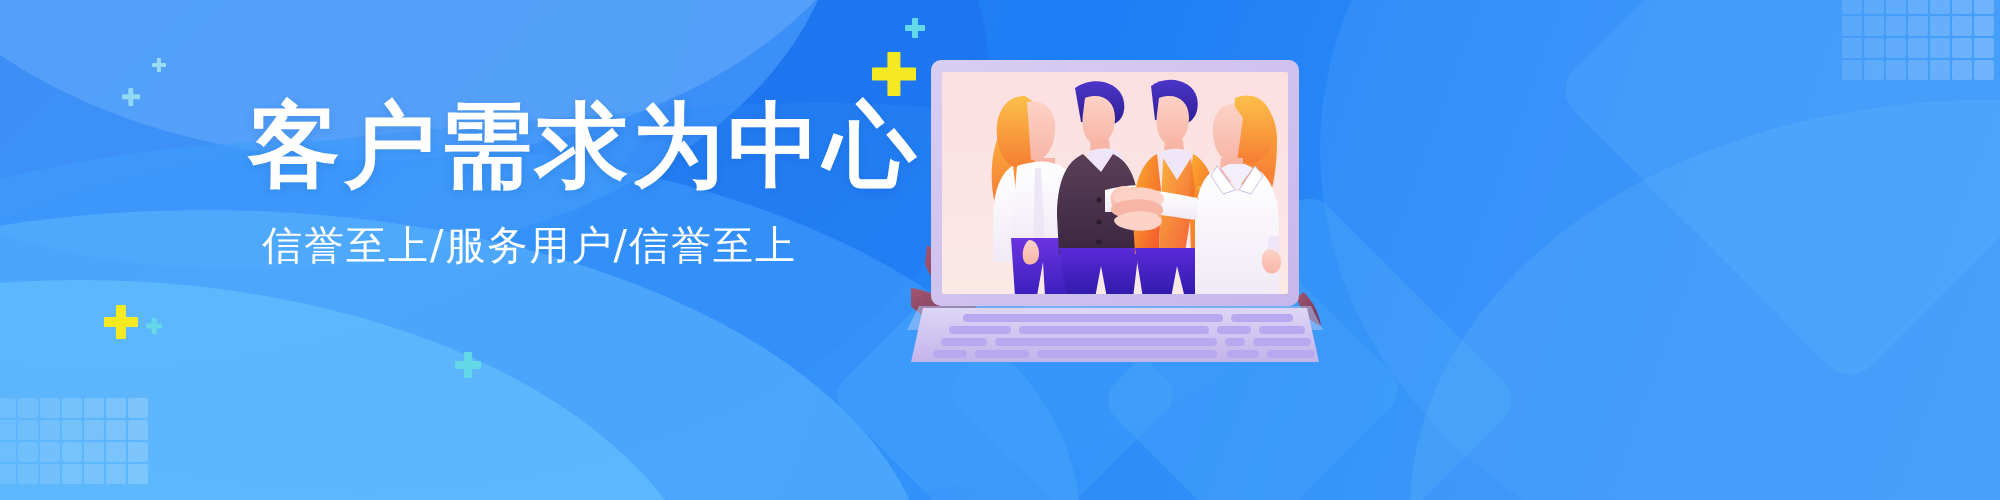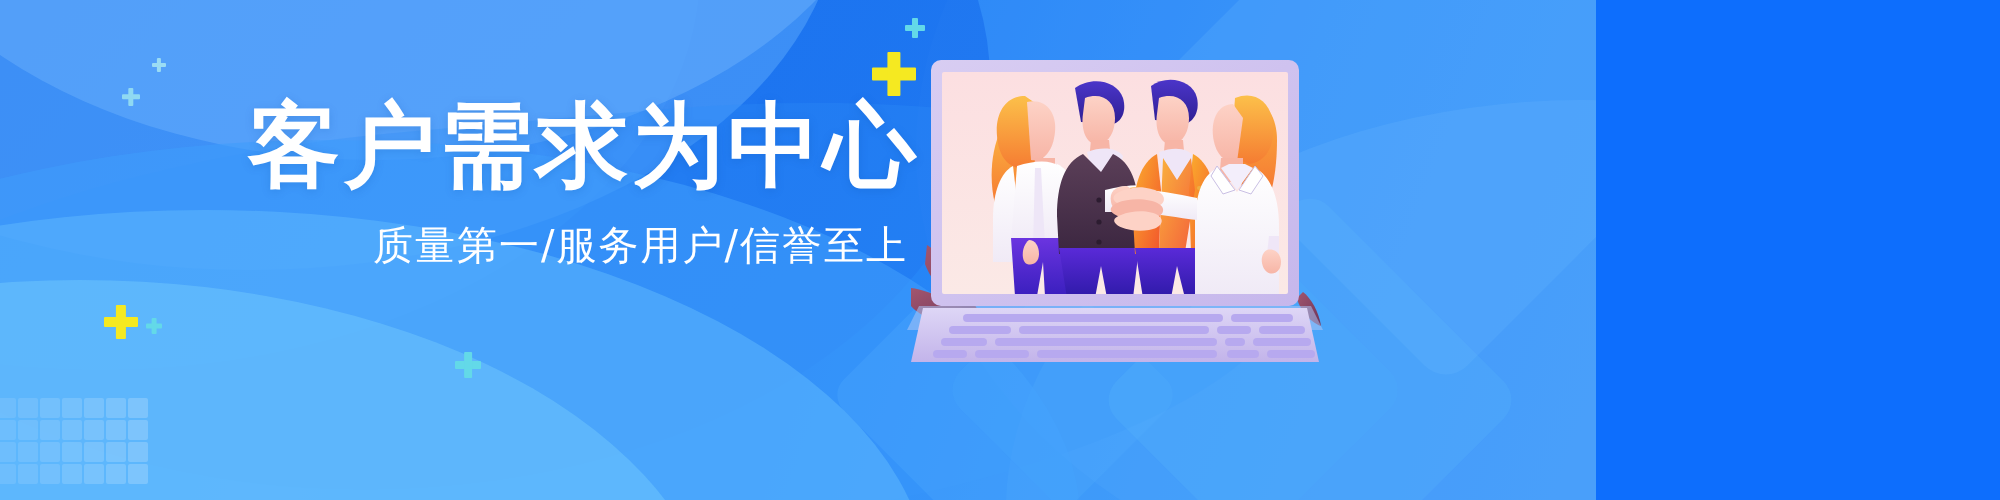--- a/index.html
+++ b/index.html
@@ -1,22 +1,21 @@
 <!DOCTYPE html>
 <html><head>
 <meta charset="utf-8">
 <style>
   html,body{margin:0;padding:0;background:#0d6efd;}
   #banner{
     position:relative;
-    width:1596px;height:500px;
+    width:2000px;height:500px;
     overflow:hidden;
     font-family:"Liberation Sans","DejaVu Sans",sans-serif;
     background:linear-gradient(110deg,#1f7ef5 0%,#2b86f7 25%,#1d7df5 50%,#2f8ef8 75%,#3a96f9 100%);
-    text-align:right;
   }
   .layer{position:absolute;top:0;left:0;width:100%;height:100%;pointer-events:none;}
 
   
   .wave{position:absolute;}
 
   .w-deep-tl{
     left:-260px;top:-330px;width:1250px;height:820px;
     border-radius:50%;
     background:linear-gradient(135deg,#1668e8 0%,#1f78f2 100%);
@@ -256,21 +255,21 @@
         <i class="v"></i>
       </span>
       <span class="plus" style="left: 152px; top: 58px; width: 14px; height: 14px; color: rgb(154, 220, 244);">
         <i class="h"></i>
         <i class="v"></i>
       </span>
     </div>
 
   <div id="textblock">
     <h1 id="headline">客户需求为中心</h1>
-    <p id="subline">质量第一/服务用户/信誉至上</p>
+    <p id="subline">信誉至上/服务用户/信誉至上</p>
   </div>
 
   <div id="illustration">
     <svg viewBox="0 0 420 330" xmlns="http://www.w3.org/2000/svg">
       <defs>
         <linearGradient id="gScreen" x1="0" y1="0" x2="0" y2="1">
           <stop offset="0%" stop-color="#fcdfe1"></stop>
           <stop offset="100%" stop-color="#fbe9e6"></stop>
         </linearGradient>
         <linearGradient id="gBody" x1="0" y1="0" x2="1" y2="1">

